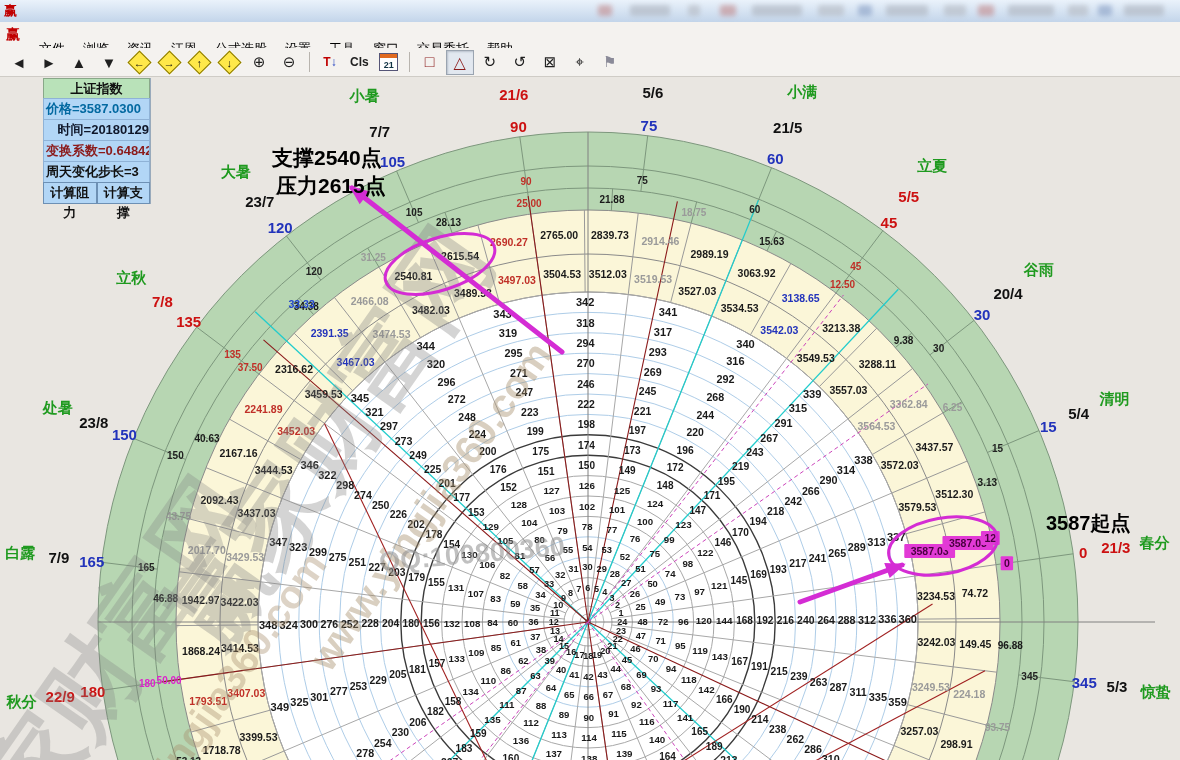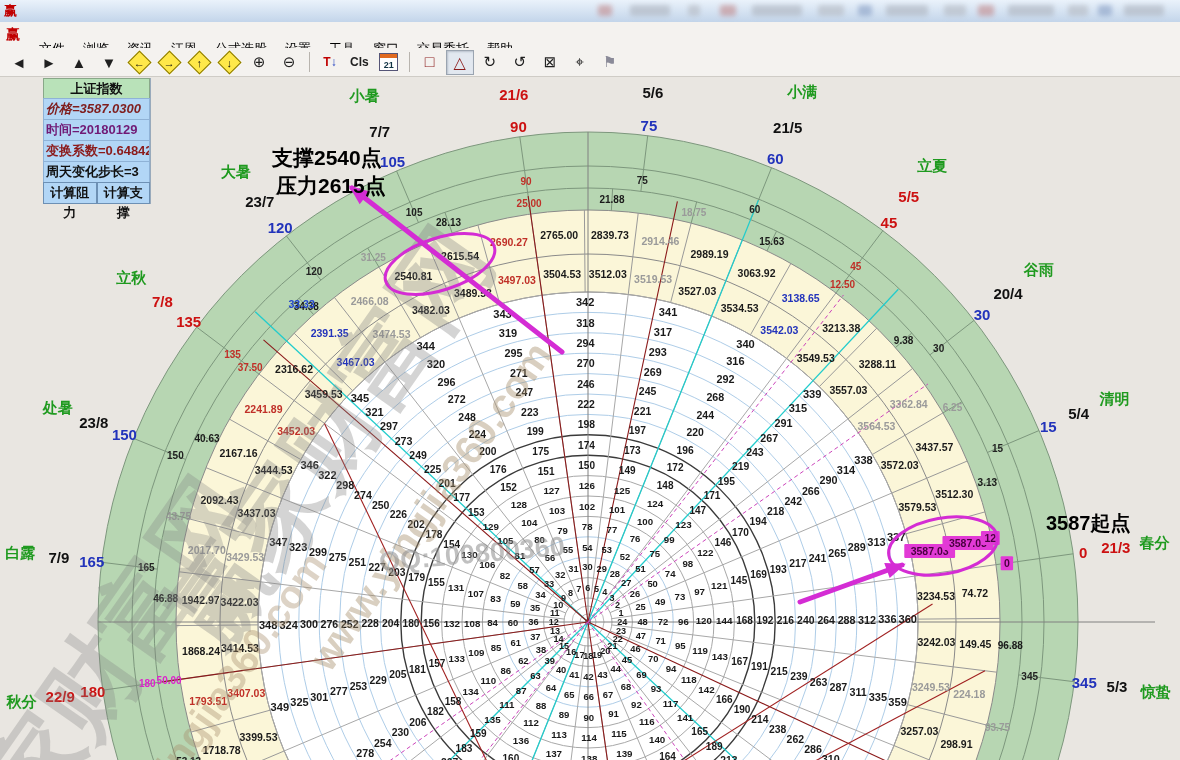--- a/index.html
+++ b/index.html
@@ -924,22 +924,22 @@
         <line x1="562" y1="276" x2="352" y2="112" stroke="#d42cd4" stroke-width="5" stroke-linecap="round"></line>
         <polygon points="348.84744736927837,109.53800651696025 369.534197488966,115.54286867071573 359.686223556807,128.15307919360222" fill="#d42cd4"></polygon>
         <line x1="800" y1="526" x2="902" y2="489" stroke="#d42cd4" stroke-width="5" stroke-linecap="round"></line>
         <polygon points="905.7602488843786,487.6359881497842 889.6870281629169,501.97654516962047 884.2309807620538,486.93554963210585" fill="#d42cd4"></polygon>
       </g>
     </svg>
 
   <div id="left-panel">
     <div id="panel-title">上证指数</div>
     <div id="panel-rows">
-        <div class="panel-row" style="color: #7f1d1d; font-style: italic;">价格=3587.0300</div>
-        <div class="panel-row" style="color: #701a75;">时间=20180129</div>
+        <div class="panel-row" style="color: #0369a1;">价格=3587.0300</div>
+        <div class="panel-row" style="color: #0f172a; text-align: right;">时间=20180129</div>
         <div class="panel-row" style="color: rgb(139, 26, 26);">变换系数=0.64842</div>
         <div class="panel-row" style="color: rgb(16, 16, 16);">周天变化步长=3</div>
       </div>
     <div id="panel-buttons">
         <div class="panel-btn">计算阻力</div>
         <div class="panel-btn">计算支撑</div>
       </div>
   </div>
 
   <div class="anno" id="anno-support1">支撑2540点</div>

